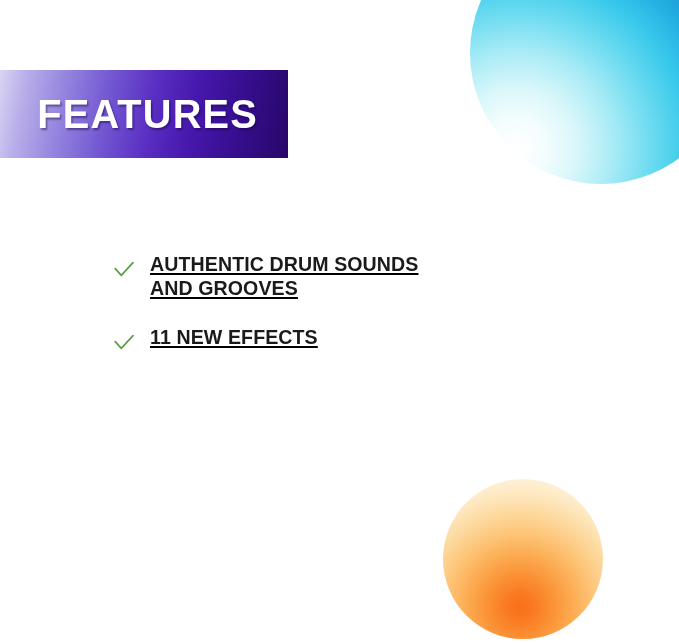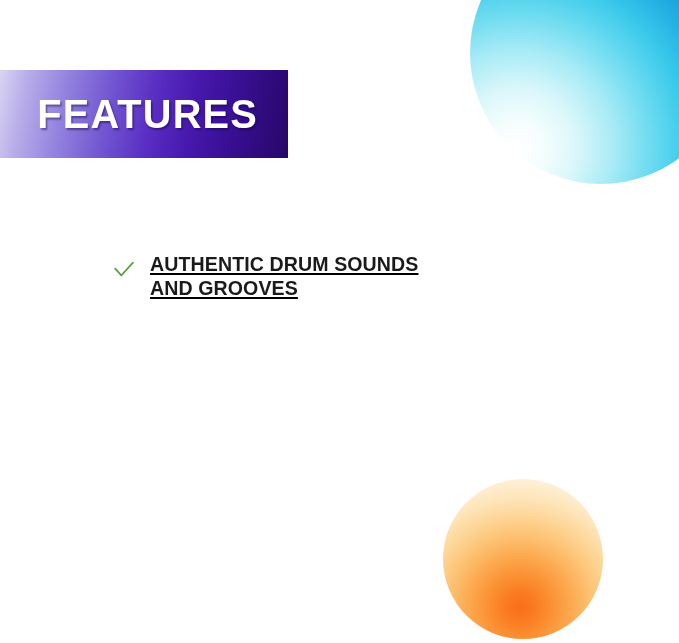--- a/index.html
+++ b/index.html
@@ -167,16 +167,24 @@
         <svg viewBox="0 0 24 24" aria-hidden="true">
           <path d="M3.2 11.6 L9.3 18.4 L21 5.6" fill="none" stroke="#5a9e45" stroke-width="1.7" stroke-linecap="round" stroke-linejoin="round"></path>
         </svg>
       </span>
       <span class="feature-label">AUTHENTIC DRUM SOUNDS
 AND GROOVES</span>
     </li>
 
 
 
+    <li class="feature-item">
+      <span class="check-icon">
+        <svg viewBox="0 0 24 24" aria-hidden="true">
+          <path d="M3.2 11.6 L9.3 18.4 L21 5.6" fill="none" stroke="#5a9e45" stroke-width="1.7" stroke-linecap="round" stroke-linejoin="round"></path>
+        </svg>
+      </span>
+      <span class="feature-label">11 NEW EFFECTS</span>
+    </li>
 
   </ul>
 
 </div>
 
 </body></html>

